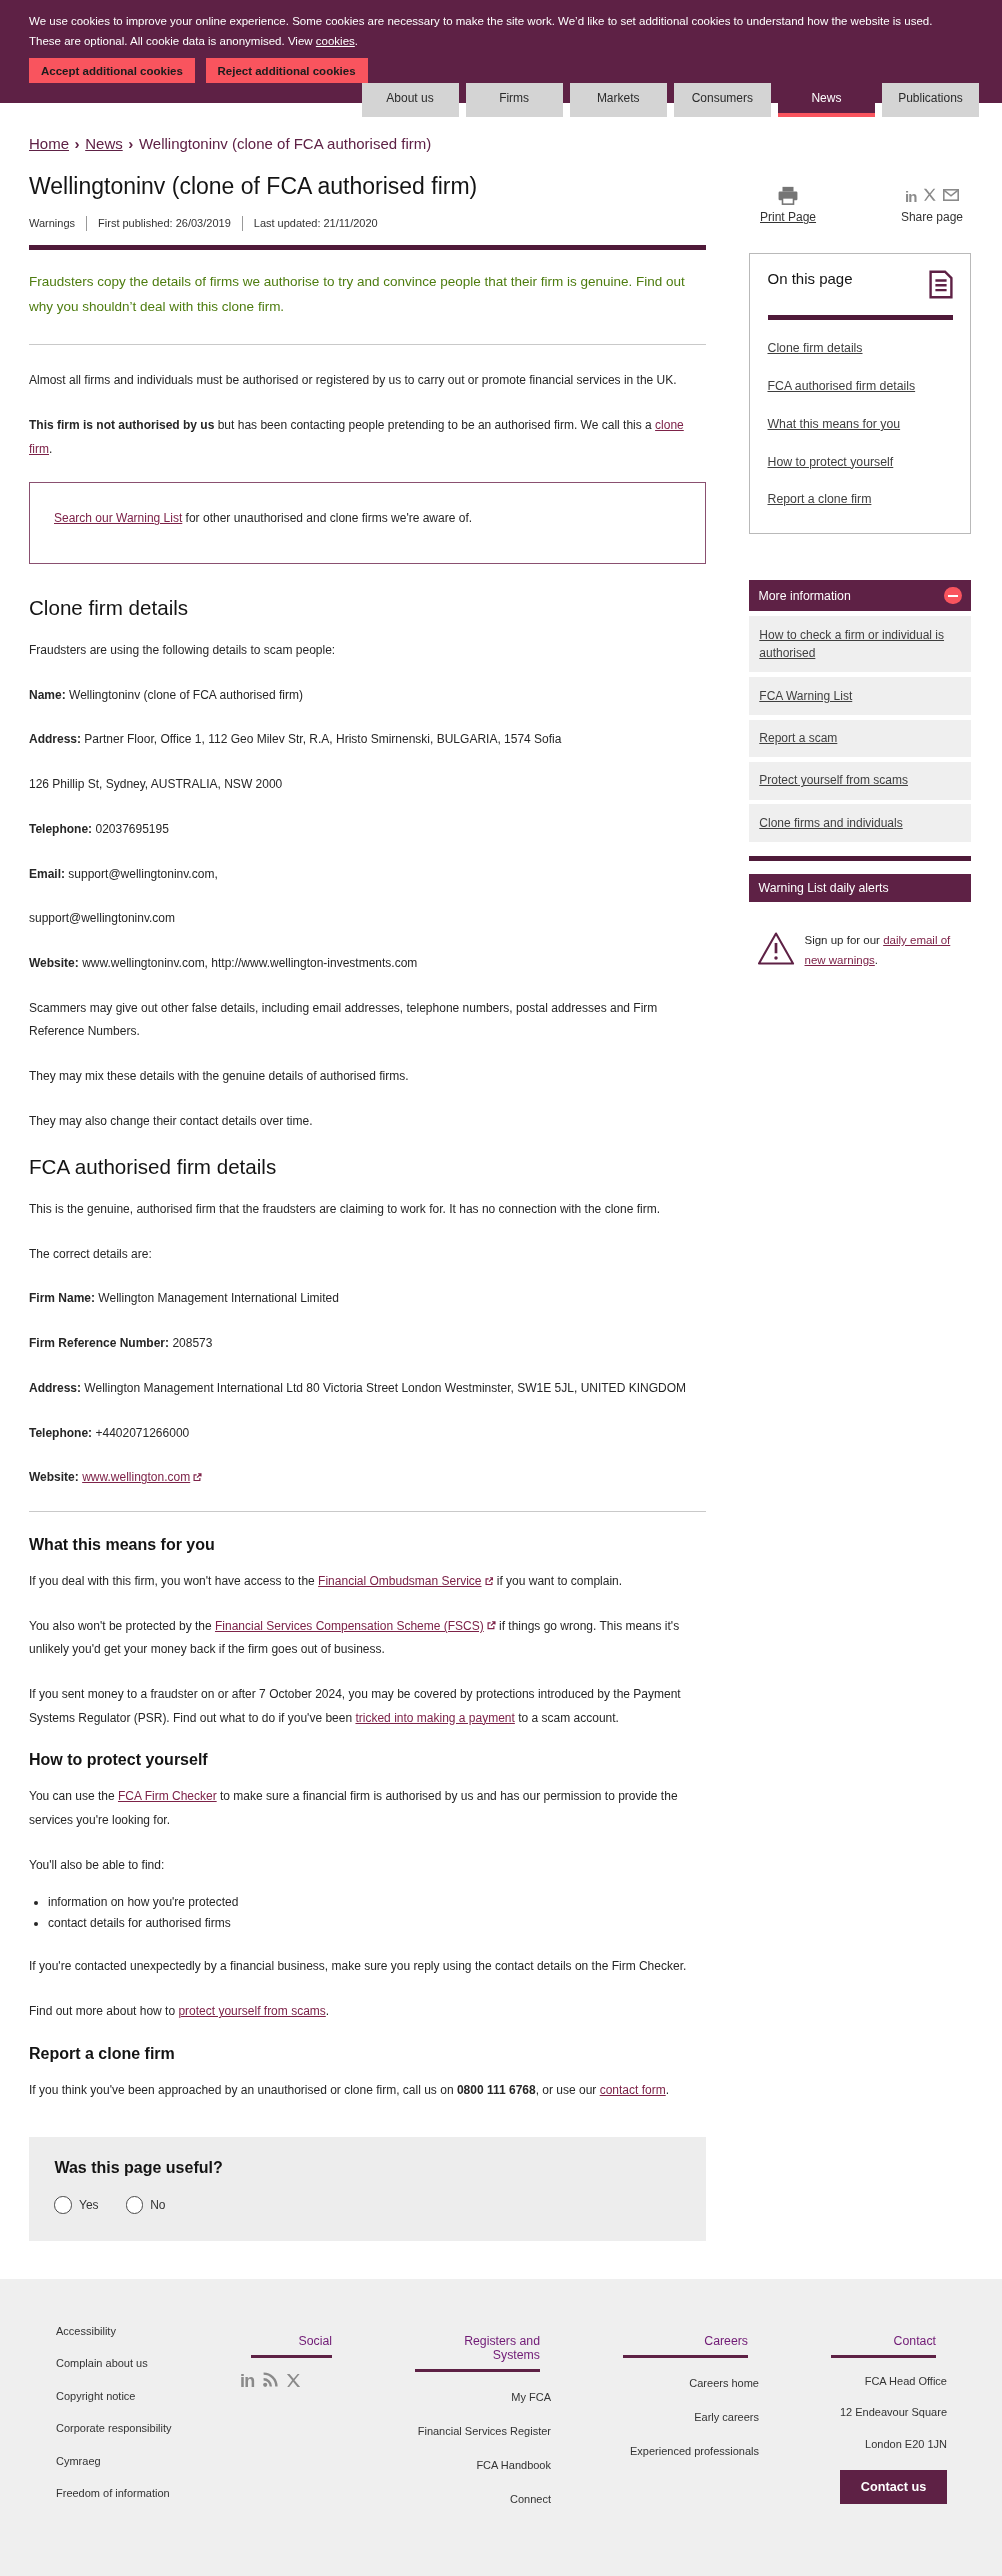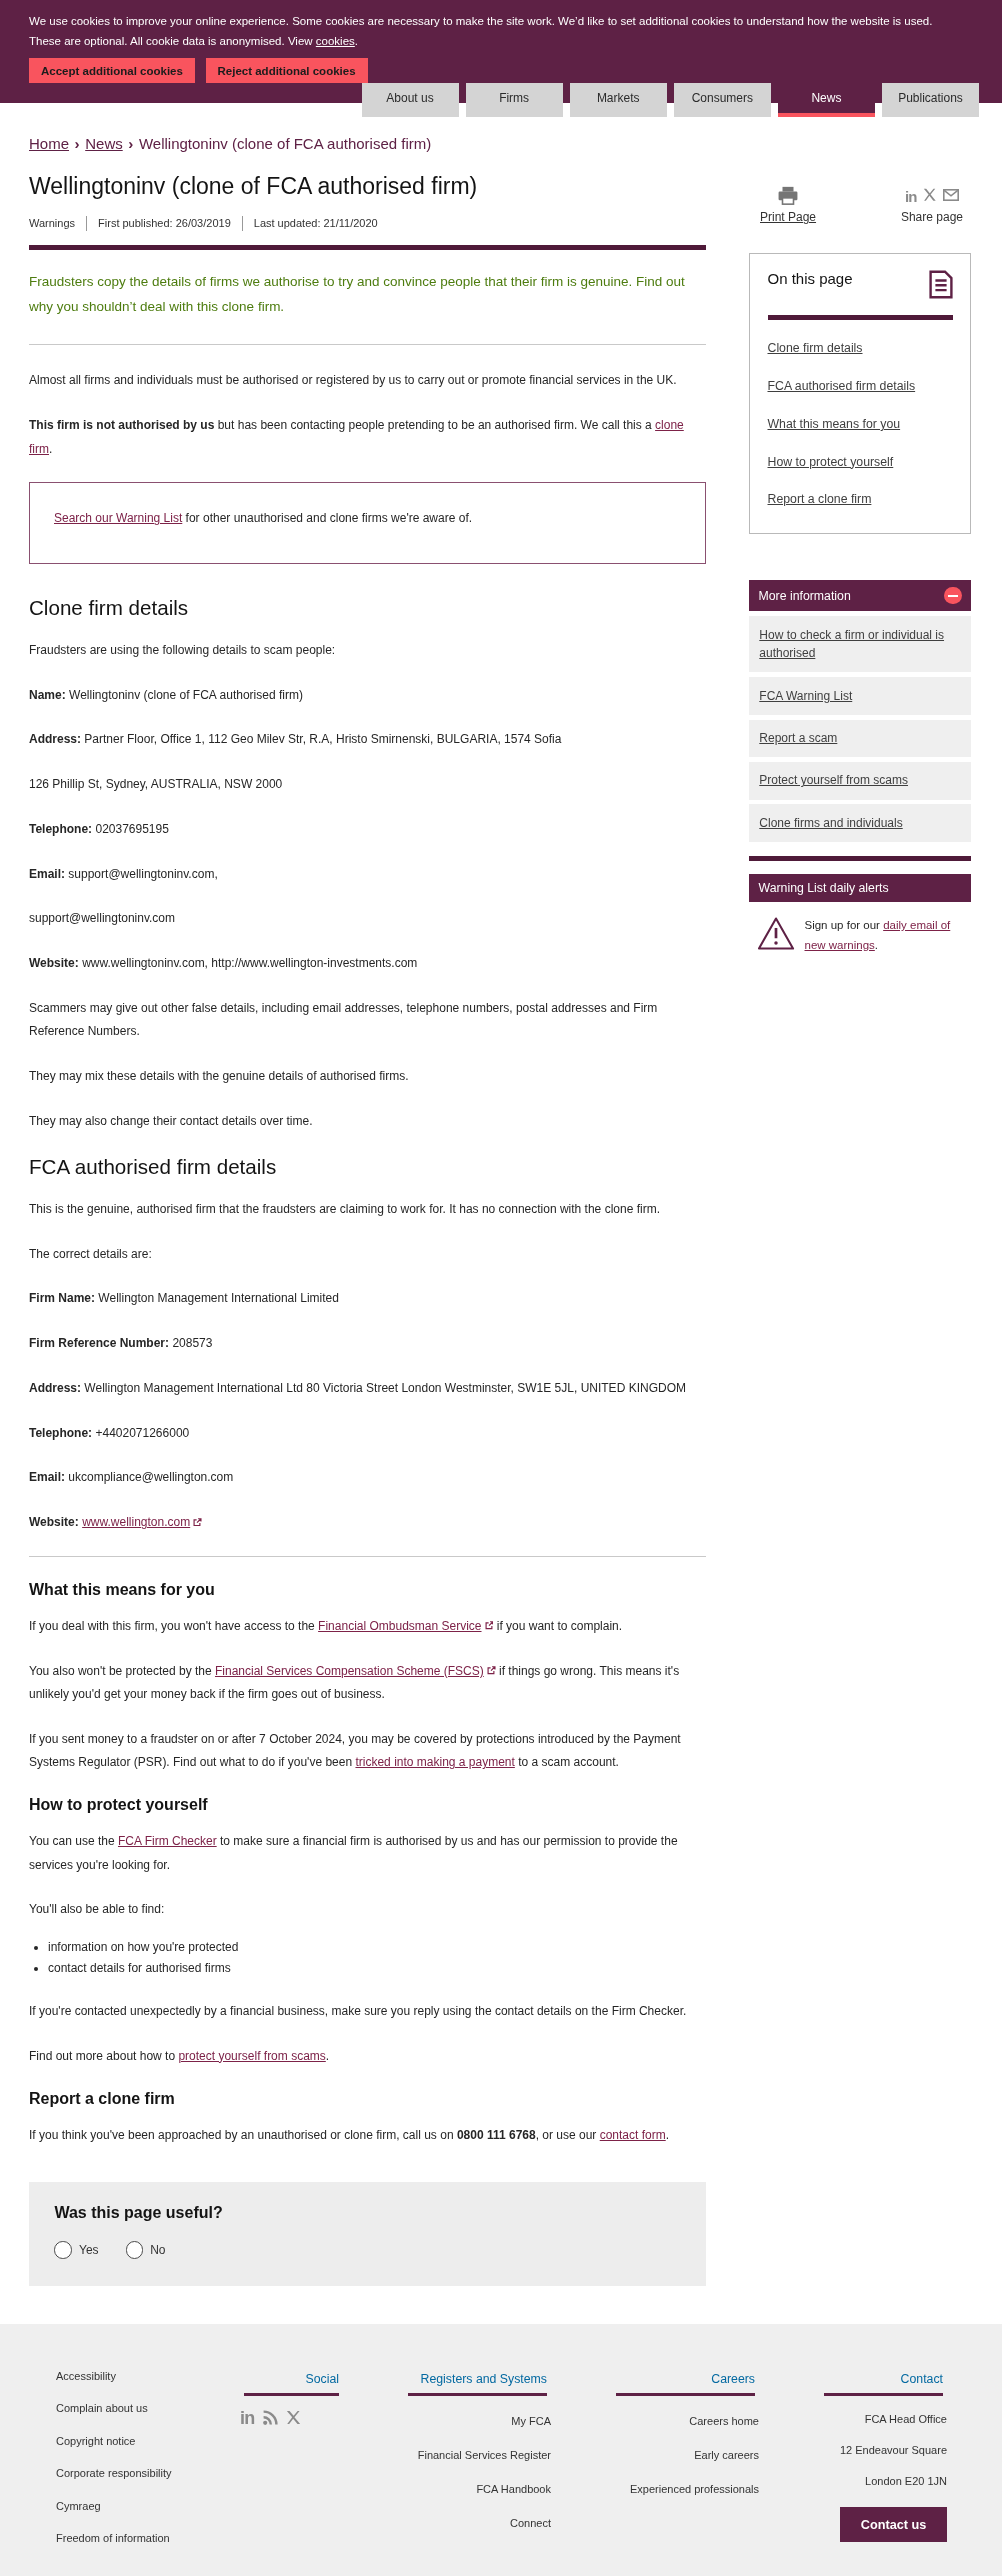--- a/index.html
+++ b/index.html
@@ -77,29 +77,29 @@
   .otp-box a { display: block; margin-top: 20.6px; color: #3f3f3f; font-size: 12.3px; line-height: 1.4; }
 
   .more-info { margin-top: 46px; }
   .mi-head { background: #5e2145; color: #fff; font-size: 12.3px; padding: 7.1px 9.5px; display: flex; justify-content: space-between; align-items: center; }
   .mi-minus { width: 17.5px; height: 17.5px; border-radius: 50%; background: #f9545e; position: relative; }
   .mi-minus::after { content: ""; position: absolute; left: 4px; right: 4px; top: 8px; height: 2px; background: #fff; }
   .more-info a.item { display: block; background: #efefef; padding: 9.5px 10.3px; margin-top: 4.8px; color: #3f3f3f; font-size: 12px; line-height: 1.55; }
   .mi-rule { height: 4.8px; background: #4f1a39; margin: 14.3px 0 12.7px; }
 
   .alerts-head { background: #5e2145; color: #fff; font-size: 12.3px; padding: 7.1px 9.5px; }
-  .alerts-body { display: flex; gap: 9.5px; padding: 14.3px 3.2px 0 8px; align-items: flex-start; }
+  .alerts-body { display: flex; gap: 9.5px; padding: 14.3px 3.2px 0 8px; align-items: flex-start; margin-top: 15px; }
   .alerts-text { font-size: 11.5px; line-height: 1.7; color: #262626; }
   .alerts-text a { color: #7d2248; }
 
   
   footer { background: #efefef; margin-top: 38px; padding: 44px 56px 79px; display: flex; justify-content: space-between; position: relative; }
   .fcol { font-size: 11px; }
   .fcol.right { text-align: right; }
-  .fcol h4 { font-size: 12.3px; font-weight: 400; color: #0369a1; margin: 4px; padding-bottom: 7.1px; border-bottom: 3.2px solid #5e2145; }
+  .fcol h4 { font-size: 12.3px; font-weight: 400; color: #701a75; margin: 11px; padding-bottom: 7.1px; border-bottom: 3.2px solid #5e2145; }
   .fcol a.flink { display: block; margin-top: 17.5px; color: #333; text-decoration: none; line-height: 1.5; }
   .fcol-quick { width: 123px; }
   .fcol-quick a.flink { margin-top: 0; margin-bottom: 16px; }
   .fcol-social { width: 103px; }
   .social-icons { display: flex; justify-content: flex-start; gap: 8px; margin-top: 12.7px; align-items: center; color: #8a8a8a; }
   .fcol-reg { width: 147px; }
   .fcol-careers { width: 147px; }
   .fcol-contact { width: 127px; }
   .fcol-contact .cline { display: block; margin-top: 16px; color: #333; line-height: 1.4; }
   .contact-btn { display: inline-block; background: #5e2145; color: #fff; font-weight: 700; font-size: 12.7px; padding: 10.3px 20.6px; margin-top: 17.5px; text-decoration: none; }
@@ -154,21 +154,20 @@
         <p class="para"><span>Scammers may give out other false details, including email addresses, telephone numbers, postal addresses and Firm Reference Numbers.</span></p>
         <p class="para"><span>They may mix these details with the genuine details of authorised firms.</span></p>
         <p class="para"><span>They may also change their contact details over time.</span></p>
         <h2 class="sec">FCA authorised firm details</h2>
         <p class="para"><span>This is the genuine, authorised firm that the fraudsters are claiming to work for. It has no connection with the clone firm.</span></p>
         <p class="para"><span>The correct details are:</span></p>
         <p class="para"><span class="bold">Firm Name:</span><span> Wellington Management International Limited</span></p>
         <p class="para"><span class="bold">Firm Reference Number:</span><span> 208573</span></p>
         <p class="para"><span class="bold">Address:</span><span> Wellington Management International Ltd 80 Victoria Street London Westminster, SW1E 5JL, UNITED KINGDOM</span></p>
         <p class="para"><span class="bold">Telephone:</span><span> +4402071266000</span></p>
-        <p class="para"><span class="bold">Email:</span><span> ukcompliance@wellington.com</span></p>
         <p class="para"><span class="bold">Website:</span><span> </span><a class="inline-link">www.wellington.com</a><span class="ext"><svg width="8.7" height="8.7" viewBox="0 0 12 12">
               <path d="M5 2.5H1.5v8h8V7" fill="none" stroke="currentColor" stroke-width="1.6"></path>
               <path d="M7 1h4v4M11 1L5.5 6.5" fill="none" stroke="currentColor" stroke-width="1.6"></path>
             </svg></span></p>
         <hr class="light">
         <h3 class="sec">What this means for you</h3>
         <p class="para"><span>If you deal with this firm, you won't have access to the </span><a class="inline-link">Financial Ombudsman Service</a><span class="ext"><svg width="8.7" height="8.7" viewBox="0 0 12 12">
               <path d="M5 2.5H1.5v8h8V7" fill="none" stroke="currentColor" stroke-width="1.6"></path>
               <path d="M7 1h4v4M11 1L5.5 6.5" fill="none" stroke="currentColor" stroke-width="1.6"></path>
             </svg></span><span> if you want to complain.</span></p>

